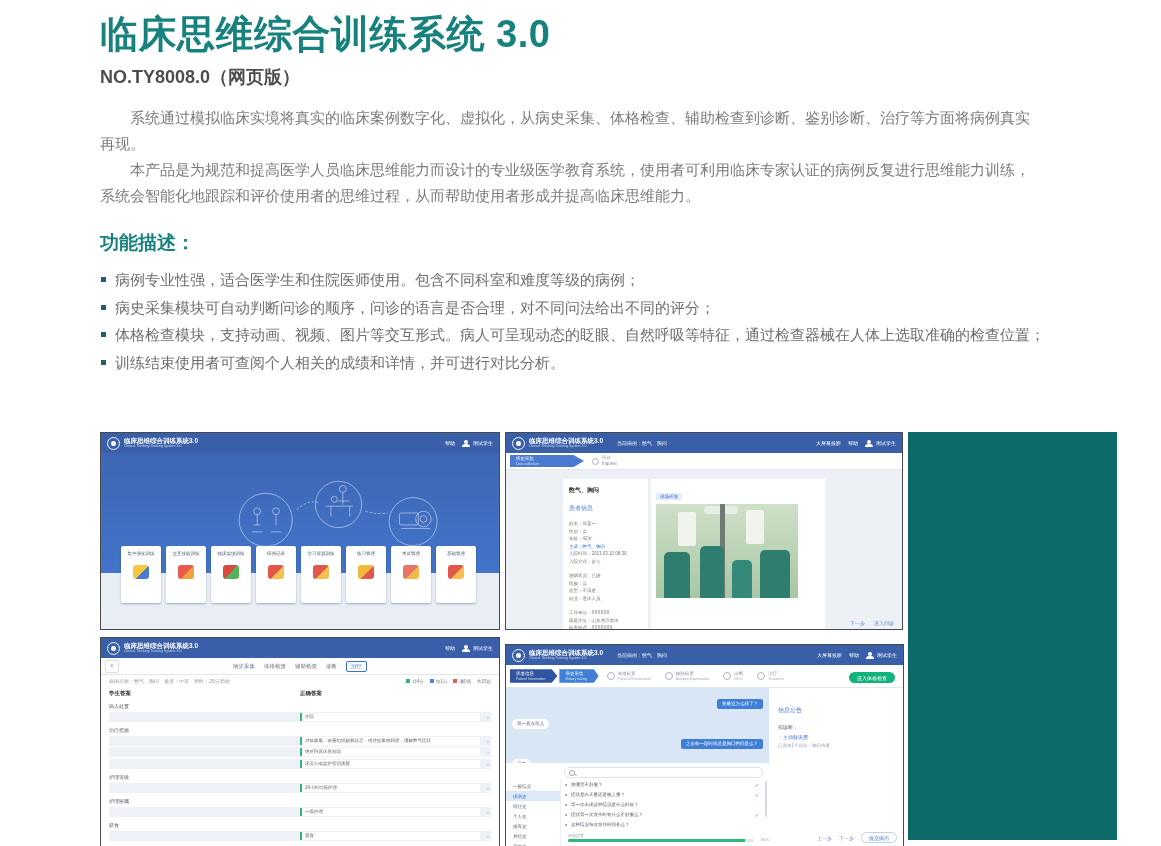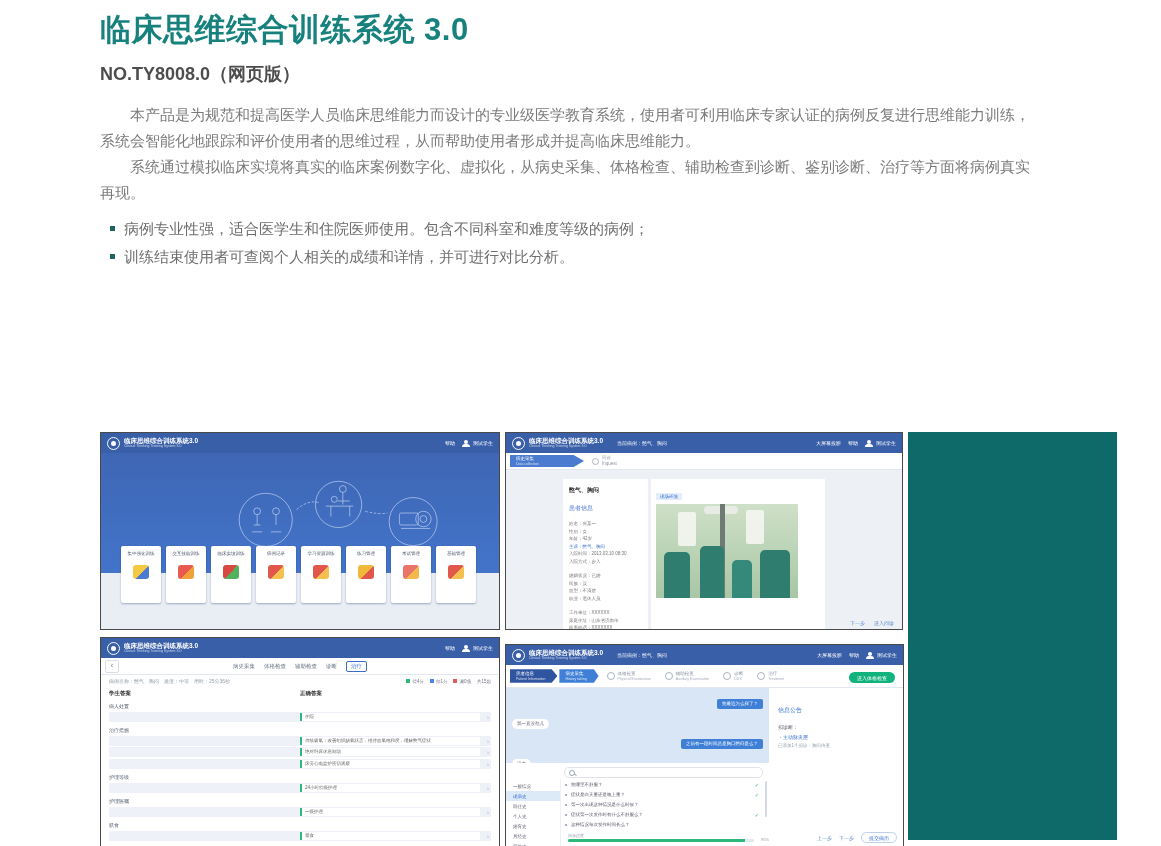--- a/index.html
+++ b/index.html
@@ -1,24 +1,24 @@
 <!DOCTYPE html>
 <html><head>
 <meta charset="utf-8">
 <style>
   html,body{margin:0;padding:0}
   body{width:1161px;height:846px;background:#fff;overflow:hidden;position:relative;
        font-family:"Liberation Sans","DejaVu Sans",sans-serif;}
   
   .doc{position:absolute;left:100px;top:0;width:1045px}
-  .doc h1{color:#17827d;font-size:31px;font-weight:bold;margin:9px 0 11px;letter-spacing:.5px}
+  .doc h1{color:#17827d;font-size:38px;font-weight:bold;margin:9px 0 5px;letter-spacing:.5px}
   .doc h2{color:#4d4d4d;font-size:18px;font-weight:bold;margin:0 0 16px}
   .para{color:#7b7b7b;font-size:15px;line-height:26px;margin:0;text-indent:2em;width:942px}
   .doc h3{color:#17827d;font-size:19px;font-weight:bold;margin:21px 0 10px}
-  ul.features{list-style:none;margin:9px;padding:0}
+  ul.features{list-style:none;margin:0;padding:0}
   ul.features li{color:#6e6e6e;font-size:15px;line-height:27.5px;padding-left:15px;position:relative}
   ul.features li .marker{position:absolute;left:1px;top:11px;width:5px;height:5px;background:#1d6460}
   
   .gallery{position:absolute;left:100px;top:432px;width:1061px;height:414px}
   .shot{position:absolute;border:1px solid #4a4a4a;background:#fff;overflow:hidden;box-sizing:border-box}
   #s1{left:0;top:0;width:400px;height:198px}
   #s2{left:405px;top:0;width:398px;height:198px}
   #s3{left:0;top:205px;width:400px;height:210px}
   #s4{left:405px;top:212px;width:399px;height:203px}
   .tealblock{position:absolute;left:808px;top:0;width:209px;height:408px;background:#0d6a69}
@@ -144,25 +144,27 @@
   .s4foot{position:absolute;right:6px;bottom:3px;display:flex;gap:7px;align-items:center;font-size:5px;color:#5a86c9;z-index:6}
   .submit{border:1px solid #bcd0ea;border-radius:6px;padding:1.5px 7px;color:#3a6fd0;background:#fff}
   svg.heroart{position:absolute;inset:0;width:100%;height:100%}
 </style>
 </head>
 <body>
 
 <div class="doc">
   <h1>临床思维综合训练系统 3.0</h1>
   <h2>NO.TY8008.0（网页版）</h2>
+  <p class="para">系统通过模拟临床实境将真实的临床案例数字化、虚拟化，从病史采集、体格检查、辅助检查到诊断、鉴别诊断、治疗等方面将病例真实再现。</p>
   <p class="para">本产品是为规范和提高医学人员临床思维能力而设计的专业级医学教育系统，使用者可利用临床专家认证的病例反复进行思维能力训练，系统会智能化地跟踪和评价使用者的思维过程，从而帮助使用者形成并提高临床思维能力。</p>
-  <p class="para">系统通过模拟临床实境将真实的临床案例数字化、虚拟化，从病史采集、体格检查、辅助检查到诊断、鉴别诊断、治疗等方面将病例真实再现。</p>
+  <h3>功能描述：</h3>
   <ul class="features">
     <li><span class="marker"></span><span>病例专业性强，适合医学生和住院医师使用。包含不同科室和难度等级的病例；</span></li>
-    <li><span class="marker"></span></li>
+    <li><span class="marker"></span><span>病史采集模块可自动判断问诊的顺序，问诊的语言是否合理，对不同问法给出不同的评分；</span></li>
+    <li><span class="marker"></span><span>体格检查模块，支持动画、视频、图片等交互形式。病人可呈现动态的眨眼、自然呼吸等特征，通过检查器械在人体上选取准确的检查位置；</span></li>
     <li><span class="marker"></span></li>
     <li><span class="marker"></span><span>训练结束使用者可查阅个人相关的成绩和详情，并可进行对比分析。</span></li>
   </ul>
 </div>
 
 <div class="gallery">
 
   <div class="shot" id="s1">
     <div class="mhead">
       <span class="logo"></span>

